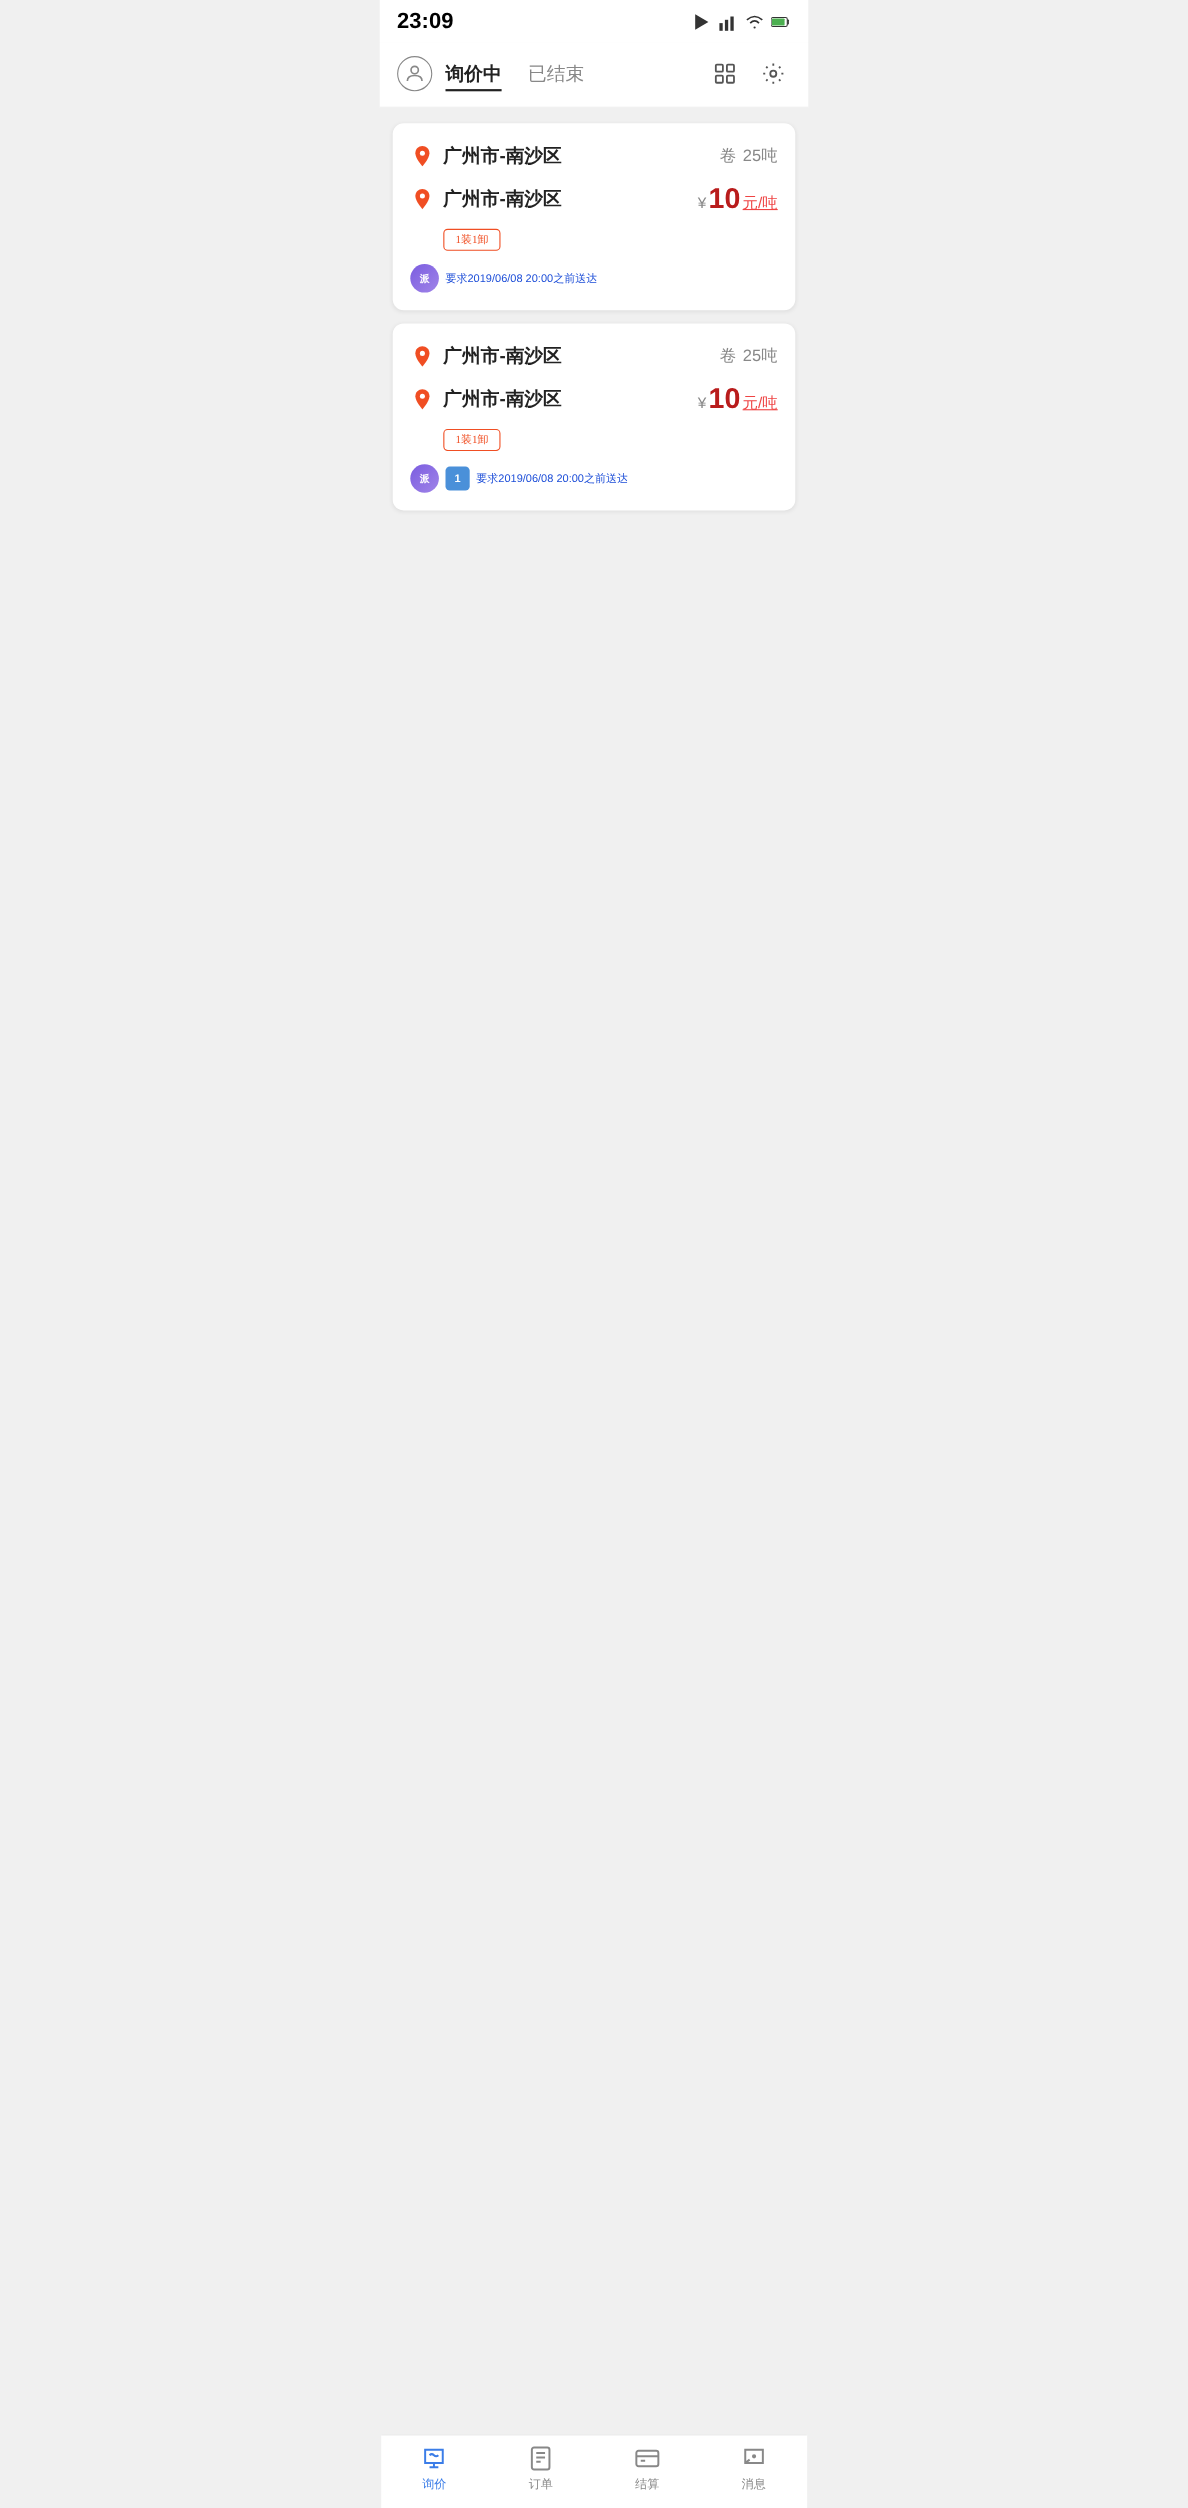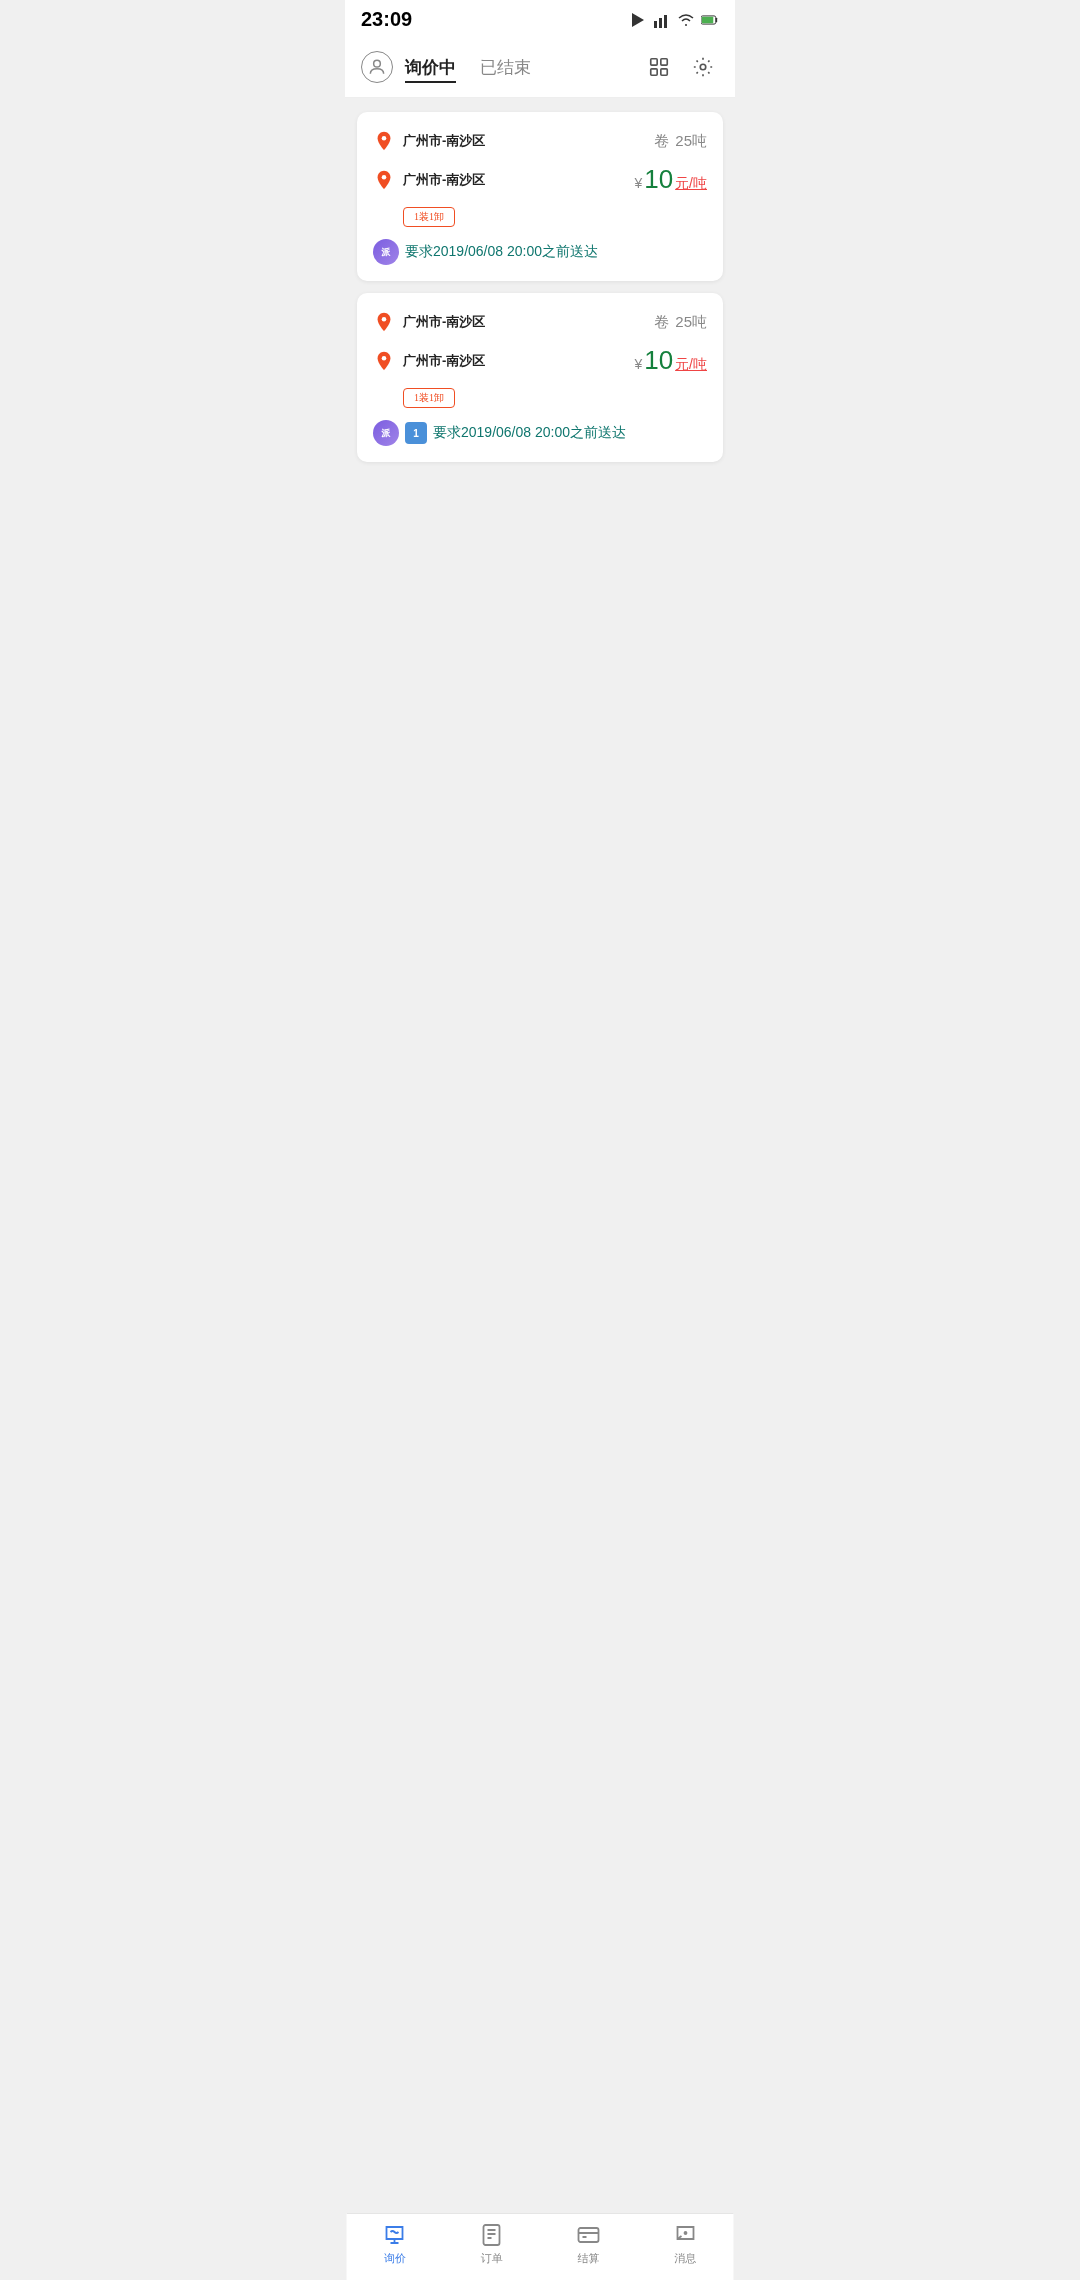--- a/index.html
+++ b/index.html
@@ -93,41 +93,41 @@
     }
     .route-origin, .route-dest {
       display: flex;
       align-items: center;
       gap: 8px;
     }
     .pin-icon {
       width: 22px; height: 22px;
     }
     .city-name {
-      font-size: 13px;
+      font-size: 17px;
       font-weight: 600;
       color: #222;
     }
     .route-meta {
       font-size: 15px;
       color: #888;
       display: flex;
       gap: 6px;
     }
     .route-meta span { color: #888; }
 
     .price-row {
       display: flex;
       align-items: baseline;
       gap: 2px;
       margin-bottom: 12px;
       margin-left: 30px;
     }
     .price-symbol { font-size: 14px; color: #888; }
-    .price-value { font-size: 26px; font-weight: 400; color: #15803d; }
+    .price-value { font-size: 26px; font-weight: 700; color: #b91c1c; }
     .price-unit { font-size: 14px; color: #ef4444; text-decoration: underline; }
 
     .tags-row {
       display: flex;
       gap: 8px;
       margin-bottom: 12px;
       margin-left: 30px;
     }
     .tag {
       border: 1.5px solid #f04e23;
@@ -158,22 +158,22 @@
       width: 22px; height: 22px;
       border-radius: 4px;
       background: #4a90d9;
       display: flex; align-items: center; justify-content: center;
       color: #fff;
       font-size: 10px;
       font-weight: 700;
       flex-shrink: 0;
     }
     .info-text {
-      font-size: 14px;
-      color: #0f766e;
+      font-size: 10px;
+      color: #1d4ed8;
     }
 
     
     .bottom-nav {
       position: fixed;
       bottom: 0; left: 50%;
       transform: translateX(-50%);
       width: 387px;
       background: #fff;
       border-top: 1px solid #e5e5e5;

